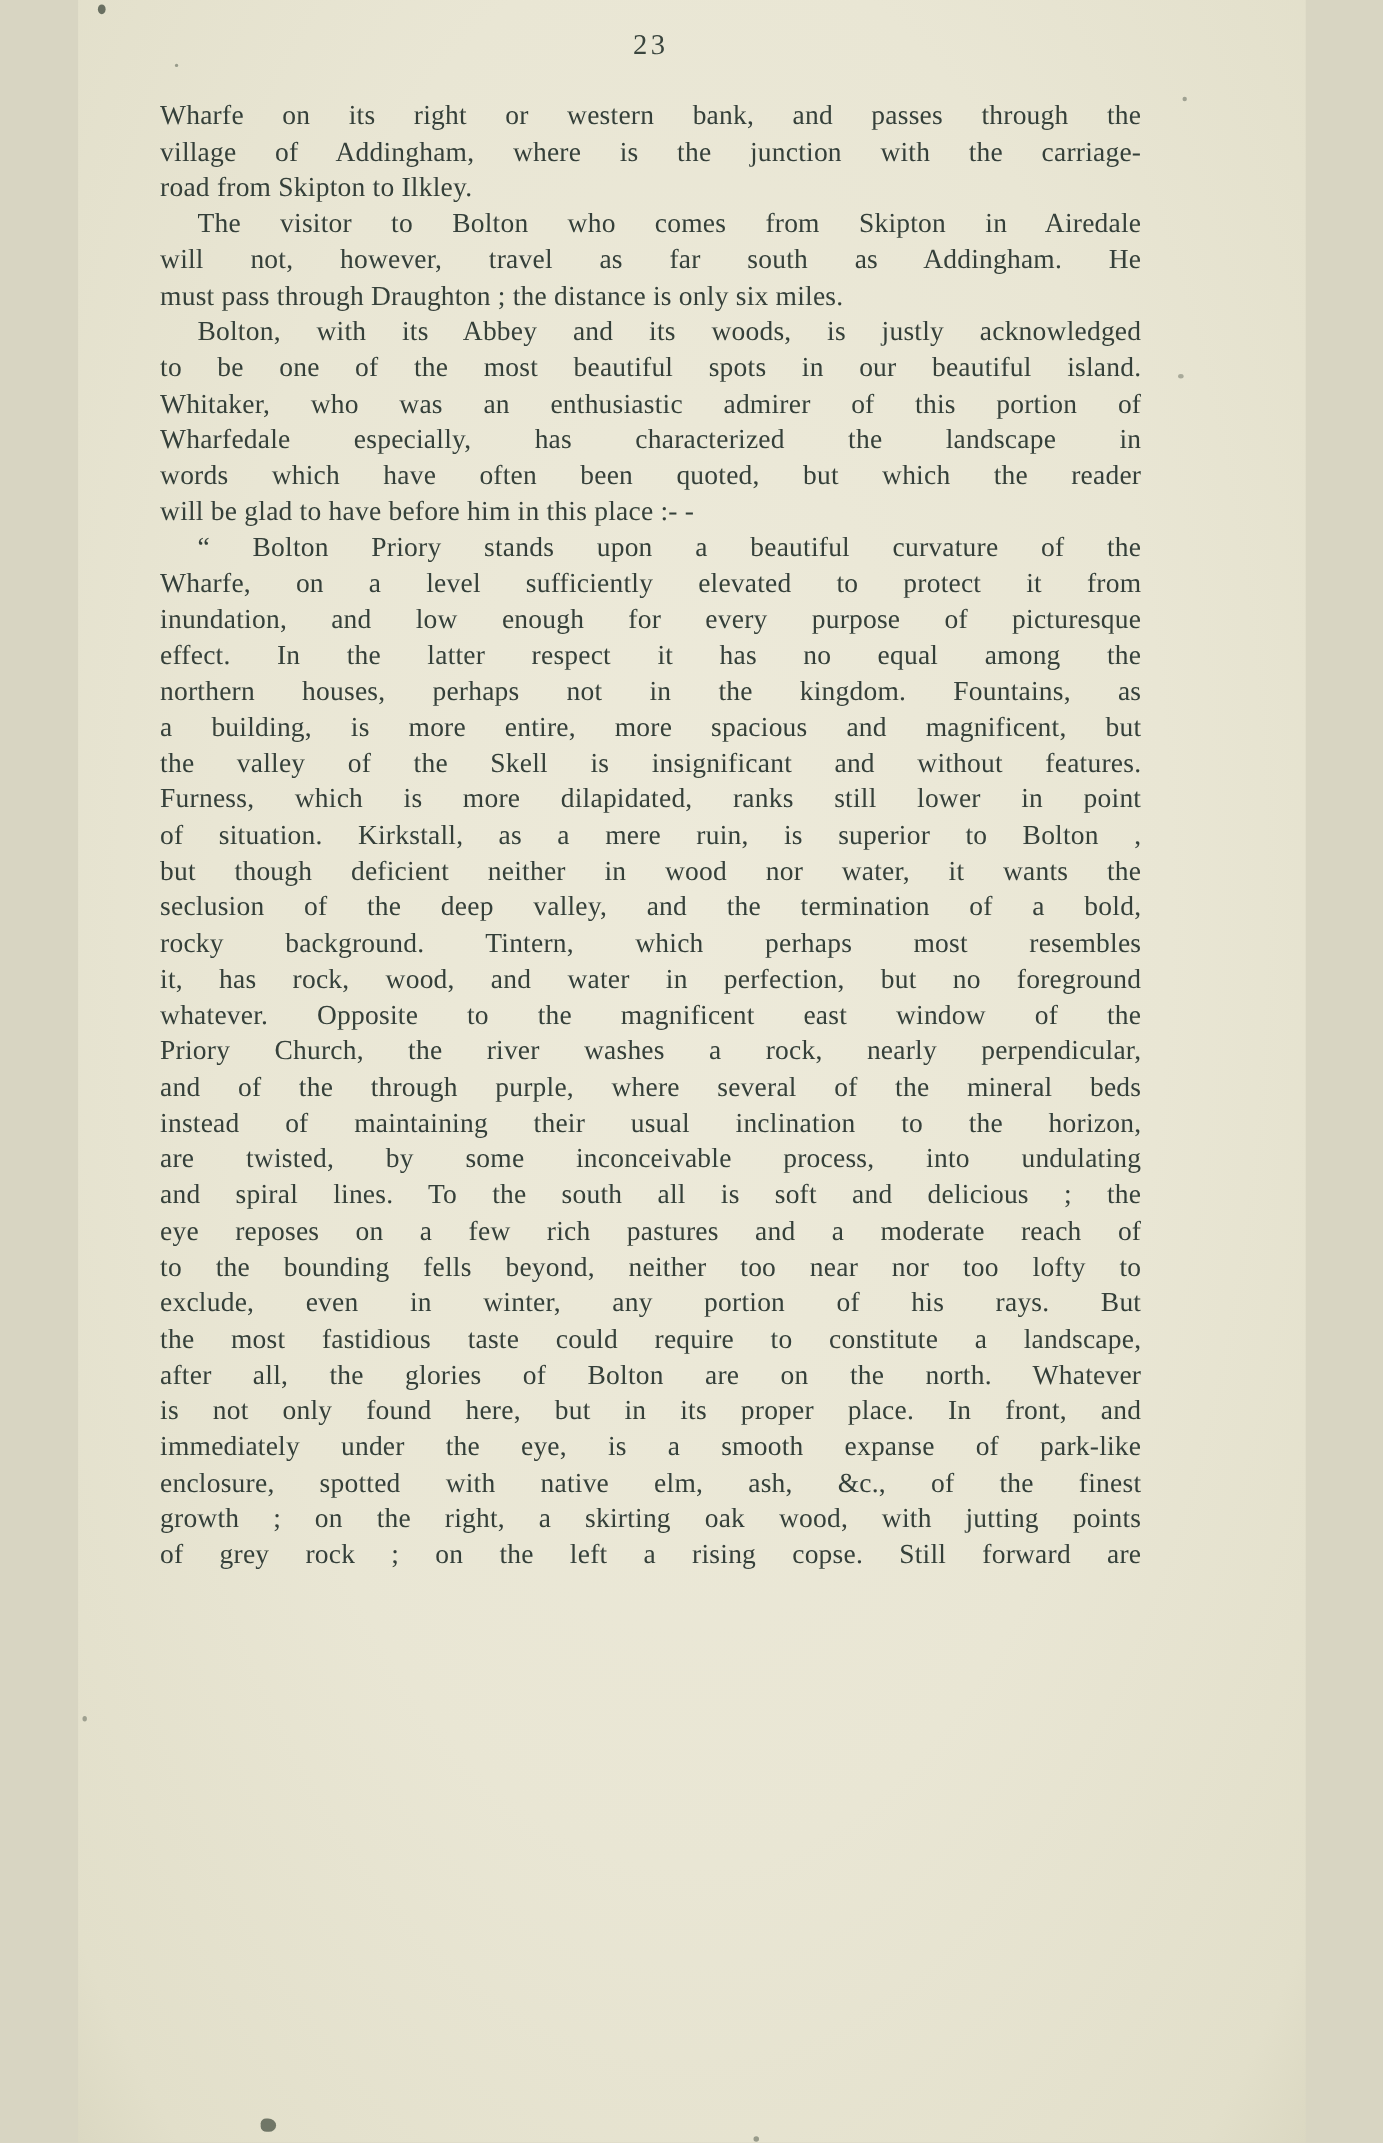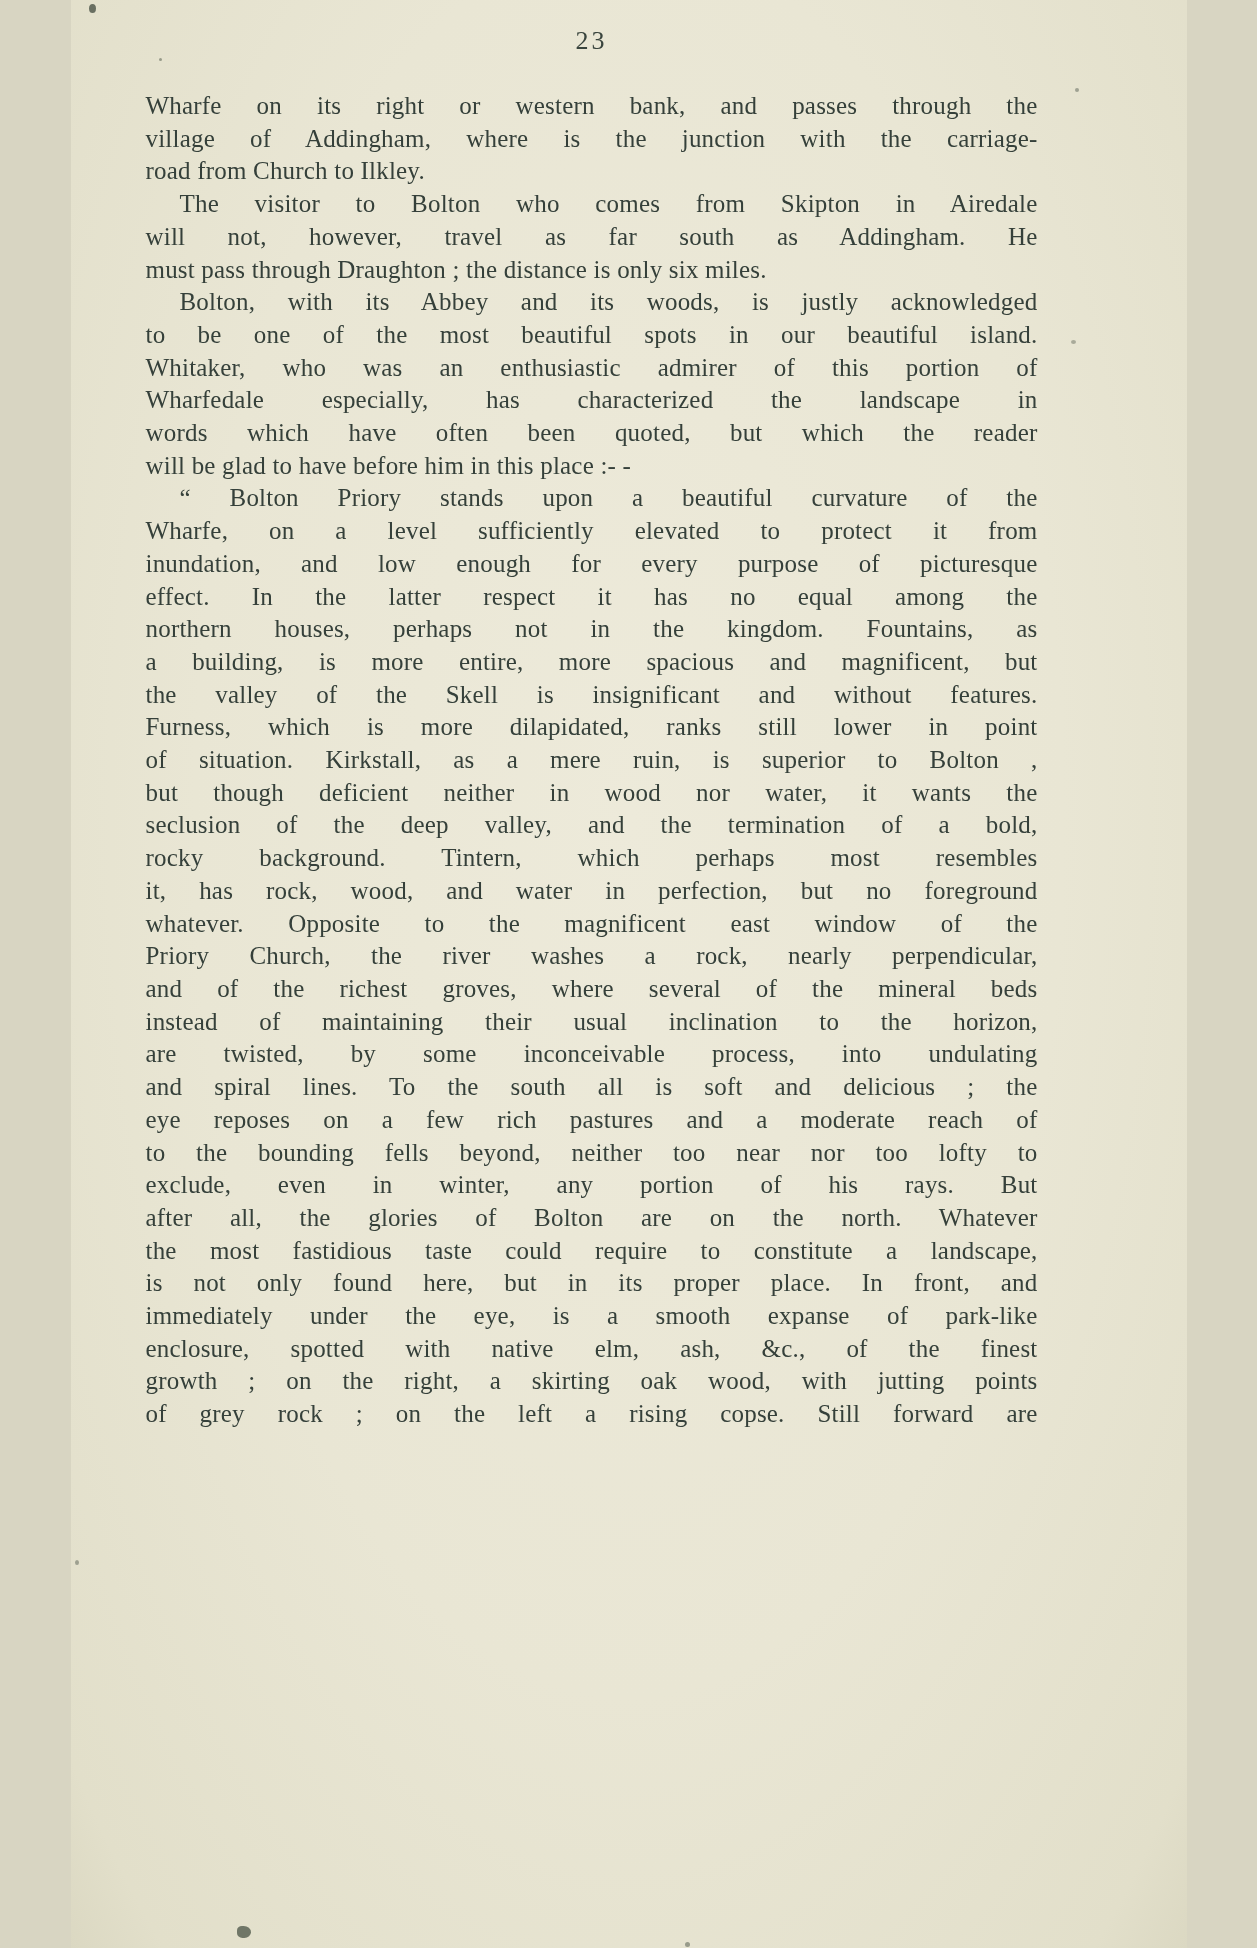--- a/index.html
+++ b/index.html
@@ -73,21 +73,21 @@
   <div class="speck s5"></div>
   <div class="speck s6"></div>
   <div class="speck s7"></div>
 
   <div class="page-number">23</div>
 
   <div class="text-block">
       <div class="paragraph">
         <div class="line j">Wharfe on its right or western bank, and passes through the</div>
         <div class="line j">village of Addingham, where is the junction with the carriage-</div>
-        <div class="line">road from Church to Ilkley.</div>
+        <div class="line">road from Skipton to Ilkley.</div>
       </div>
       <div class="paragraph">
         <div class="line j indent">The visitor to Bolton who comes from Skipton in Airedale</div>
         <div class="line j">will not, however, travel as far south as Addingham.  He</div>
         <div class="line">must pass through Draughton ; the distance is only six miles.</div>
       </div>
       <div class="paragraph">
         <div class="line j indent">Bolton, with its Abbey and its woods, is justly acknowledged</div>
         <div class="line j">to be one of the most beautiful spots in our beautiful island.</div>
         <div class="line j">Whitaker, who was an enthusiastic admirer of this portion of</div>
@@ -104,29 +104,29 @@
         <div class="line j">a building, is more entire, more spacious and magnificent, but</div>
         <div class="line j">the valley of the Skell is insignificant and without features.</div>
         <div class="line j">Furness, which is more dilapidated, ranks still lower in point</div>
         <div class="line j">of situation.  Kirkstall, as a mere ruin, is superior to Bolton ,</div>
         <div class="line j">but though deficient neither in wood nor water, it wants the</div>
         <div class="line j">seclusion of the deep valley, and the termination of a bold,</div>
         <div class="line j">rocky background.  Tintern, which perhaps most resembles</div>
         <div class="line j">it, has rock, wood, and water in perfection, but no foreground</div>
         <div class="line j">whatever.  Opposite to the magnificent east window of the</div>
         <div class="line j">Priory Church, the river washes a rock, nearly perpendicular,</div>
-        <div class="line j">and of the richest groves, where several of the mineral beds</div>
+        <div class="line j">and of the through purple, where several of the mineral beds</div>
         <div class="line j">instead of maintaining their usual inclination to the horizon,</div>
         <div class="line j">are twisted, by some inconceivable process, into undulating</div>
         <div class="line j">and spiral lines.  To the south all is soft and delicious ; the</div>
         <div class="line j">eye reposes on a few rich pastures and a moderate reach of</div>
         <div class="line j">to the bounding fells beyond, neither too near nor too lofty to</div>
         <div class="line j">exclude, even in winter, any portion of his rays.  But</div>
+        <div class="line j">the most fastidious taste could require to constitute a landscape,</div>
         <div class="line j">after all, the glories of Bolton are on the north.  Whatever</div>
-        <div class="line j">the most fastidious taste could require to constitute a landscape,</div>
         <div class="line j">is not only found here, but in its proper place.  In front, and</div>
         <div class="line j">immediately under the eye, is a smooth expanse of park-like</div>
         <div class="line j">enclosure, spotted with native elm, ash, &amp;c., of the finest</div>
         <div class="line j">growth ;  on the right, a skirting oak wood, with jutting points</div>
         <div class="line j">of grey rock ;  on the left a rising copse.  Still forward are</div>
       </div>
     </div>
 </div>
 
 </body></html>

